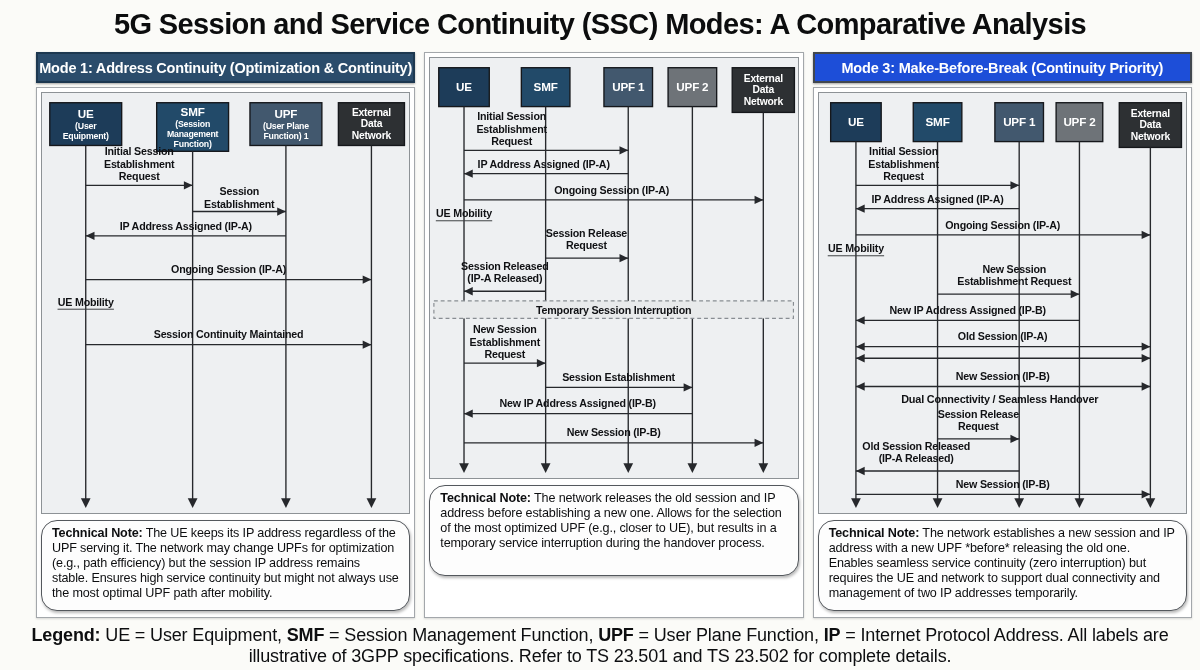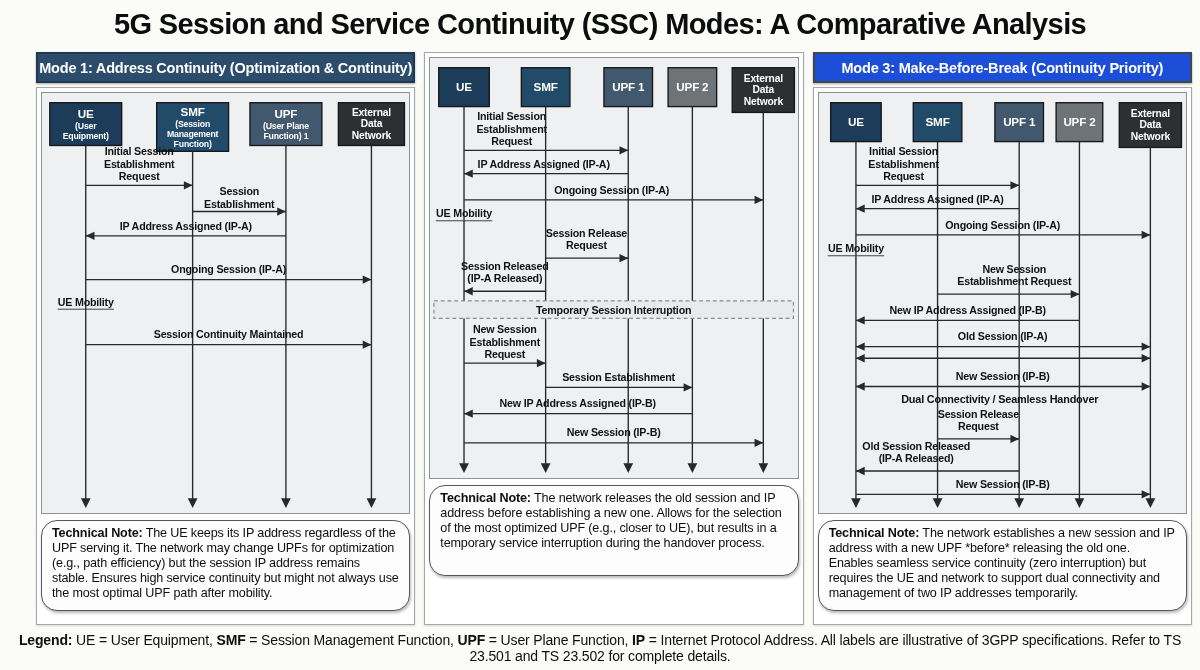--- a/index.html
+++ b/index.html
@@ -10,21 +10,21 @@
   .panel-col{flex:1;display:flex;flex-direction:column;min-width:0;}
   .panel-header{height:27px;display:flex;align-items:center;justify-content:center;color:#fff;
     font-weight:bold;font-size:14.5px;letter-spacing:-0.2px;border:2px solid #000;box-shadow:0 1px 2px rgba(0,0,0,.35);
     margin-bottom:4px;white-space:nowrap;}
   .panel-body{border:1px solid #a3a7ab;background:#fff;box-shadow:0 1px 2px rgba(0,0,0,.15);
     padding:4px 4px 6px 4px;flex:1;display:flex;flex-direction:column;gap:6px;}
   svg.diagram{display:block;width:100%;border:1px solid #8d9296;background:#eef0f2;box-sizing:border-box;}
   .tech-note{border:1.6px solid #54585d;border-radius:16px;background:#fdfdfd;box-shadow:1px 2px 3px rgba(0,0,0,.28);
     padding:5px 10px 6px 10px;font-size:12.6px;line-height:1.2;letter-spacing:-0.15px;min-height:78px;color:#0d0e10;}
   .tech-note b{letter-spacing:-0.15px;}
-  .legend-line{text-align:center;font-size:14px;letter-spacing:-0.15px;margin:7px 0 6px 0;color:#0d0e10;}
+  .legend-line{text-align:center;font-size:18px;letter-spacing:-0.15px;margin:7px 0 6px 0;color:#0d0e10;}
 </style>
 </head>
 <body>
 
 <div class="page">
   <h1 class="page-title">5G Session and Service Continuity (SSC) Modes: A Comparative Analysis</h1>
   <div class="panels">
       <div class="panel-col">
         <div class="panel-header" style="background: rgb(43, 76, 107); border-color: rgb(29, 56, 80);">Mode 1: Address Continuity (Optimization &amp; Continuity)</div>
         <div class="panel-body">

